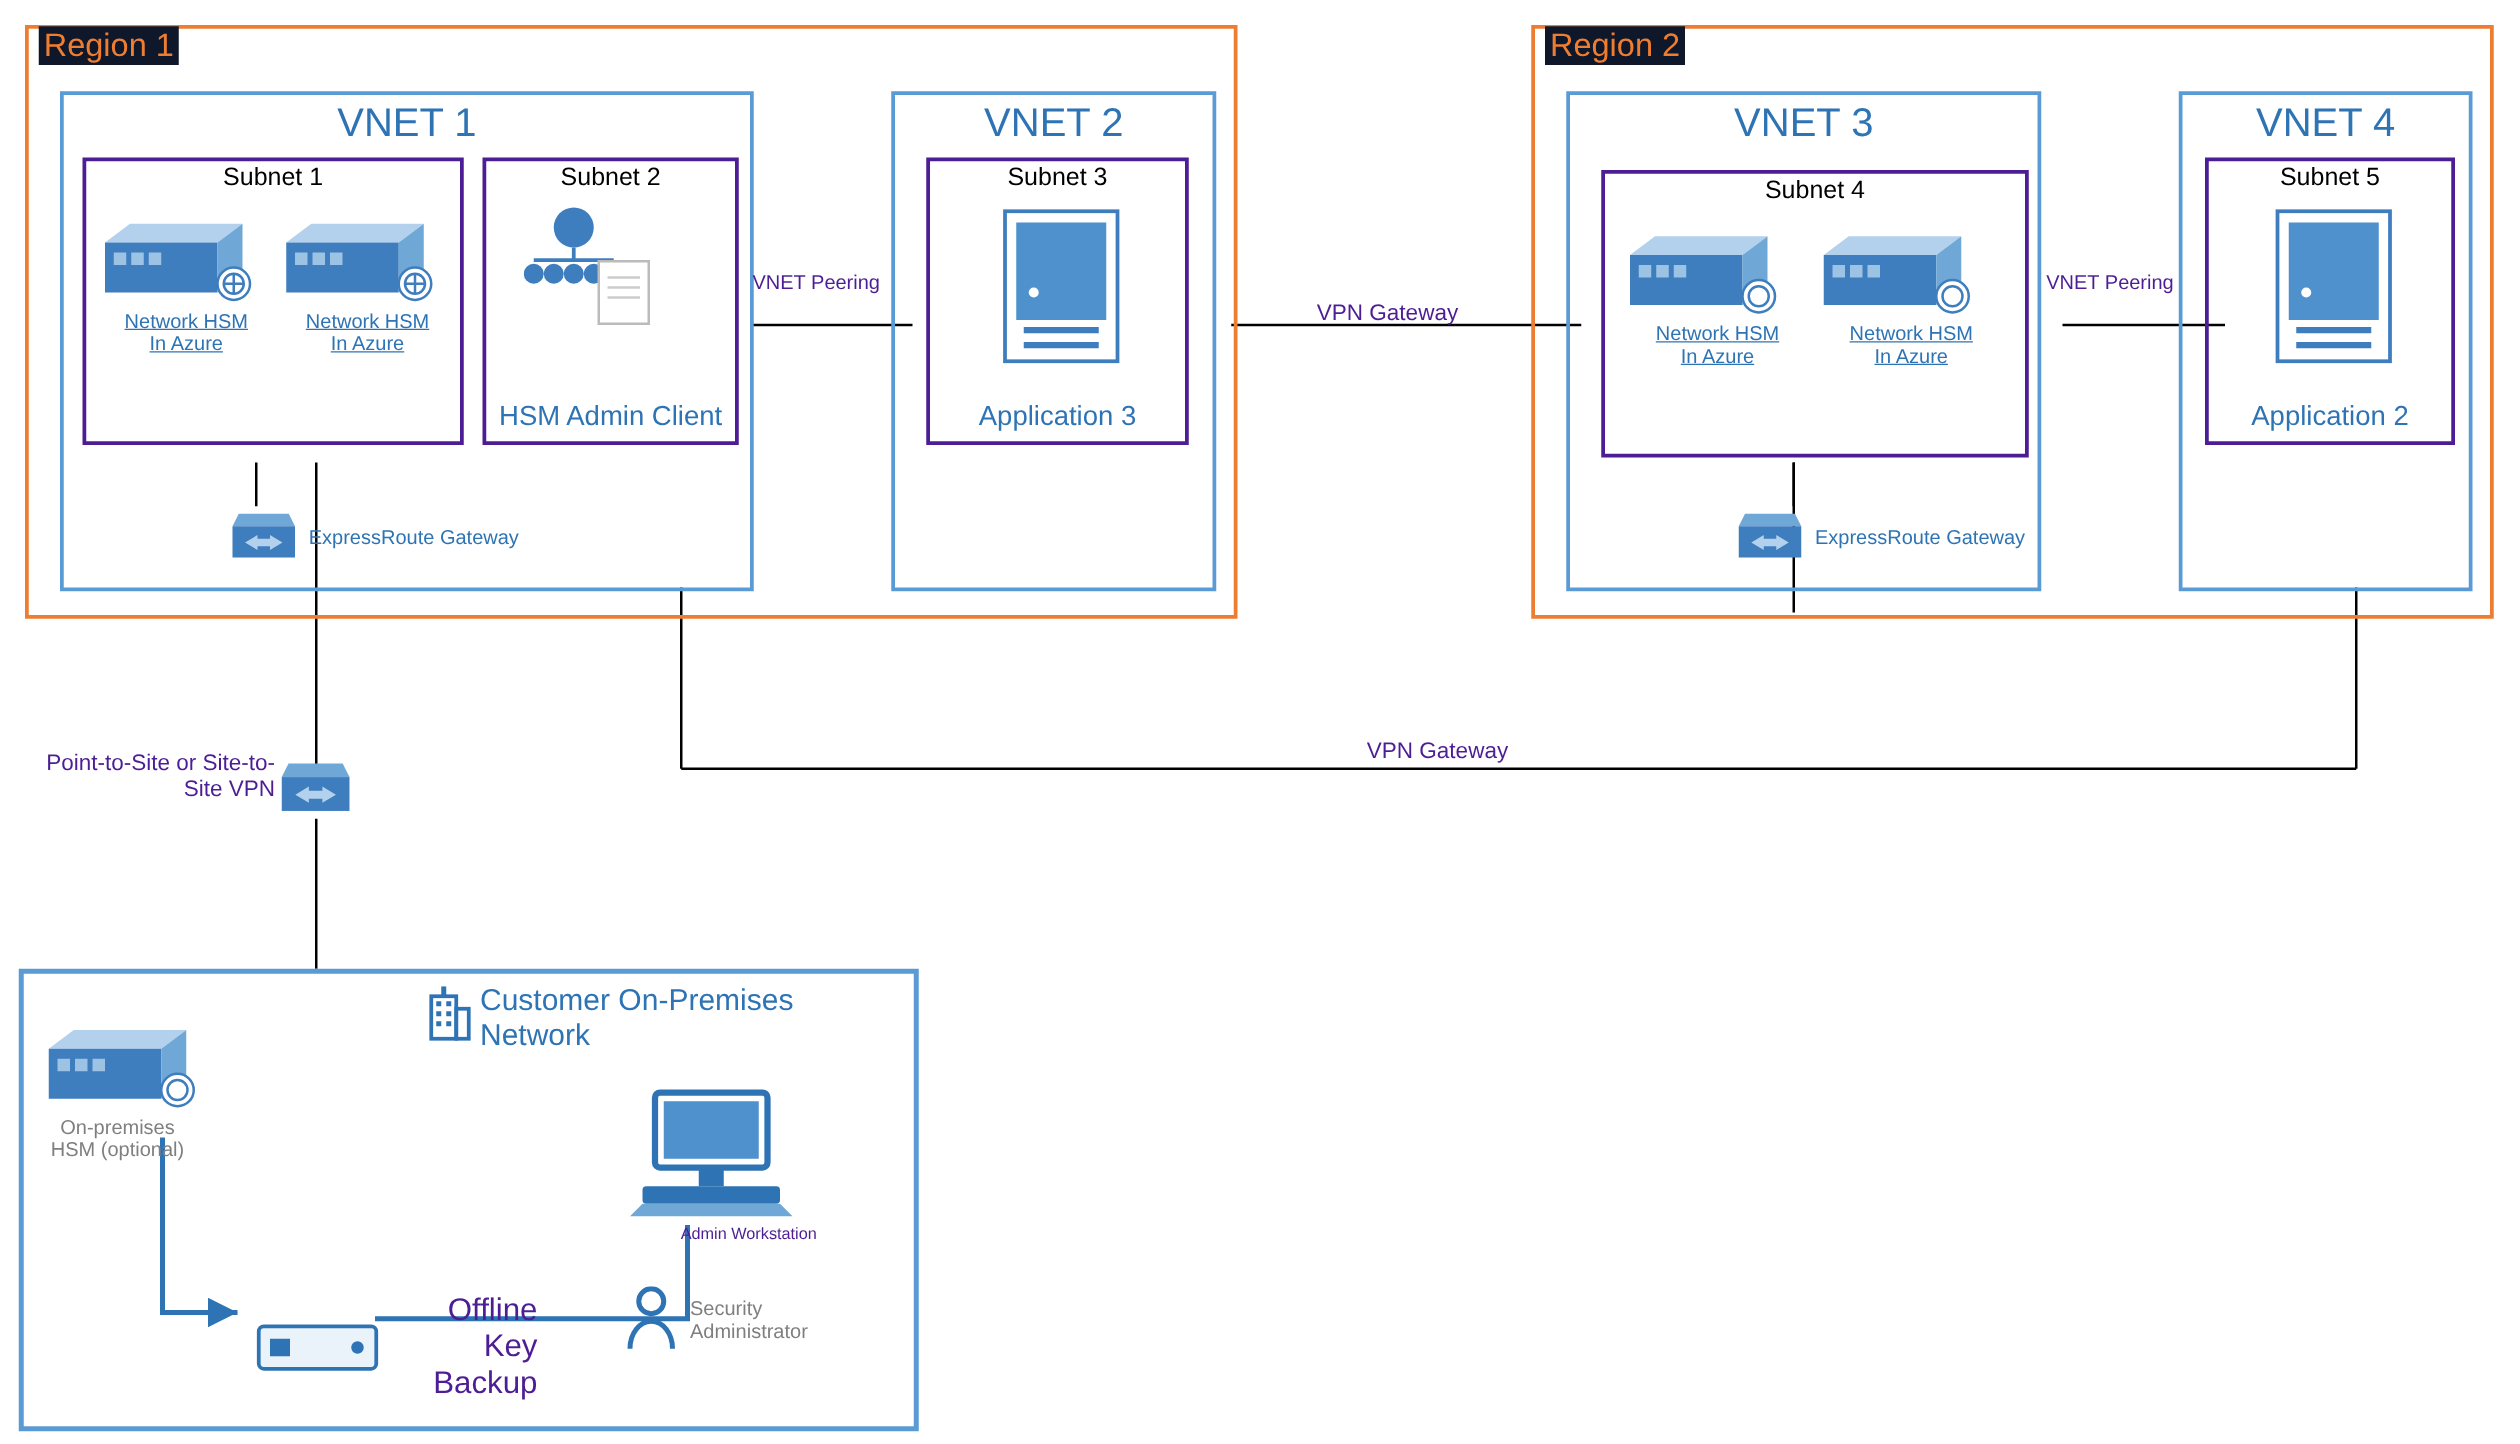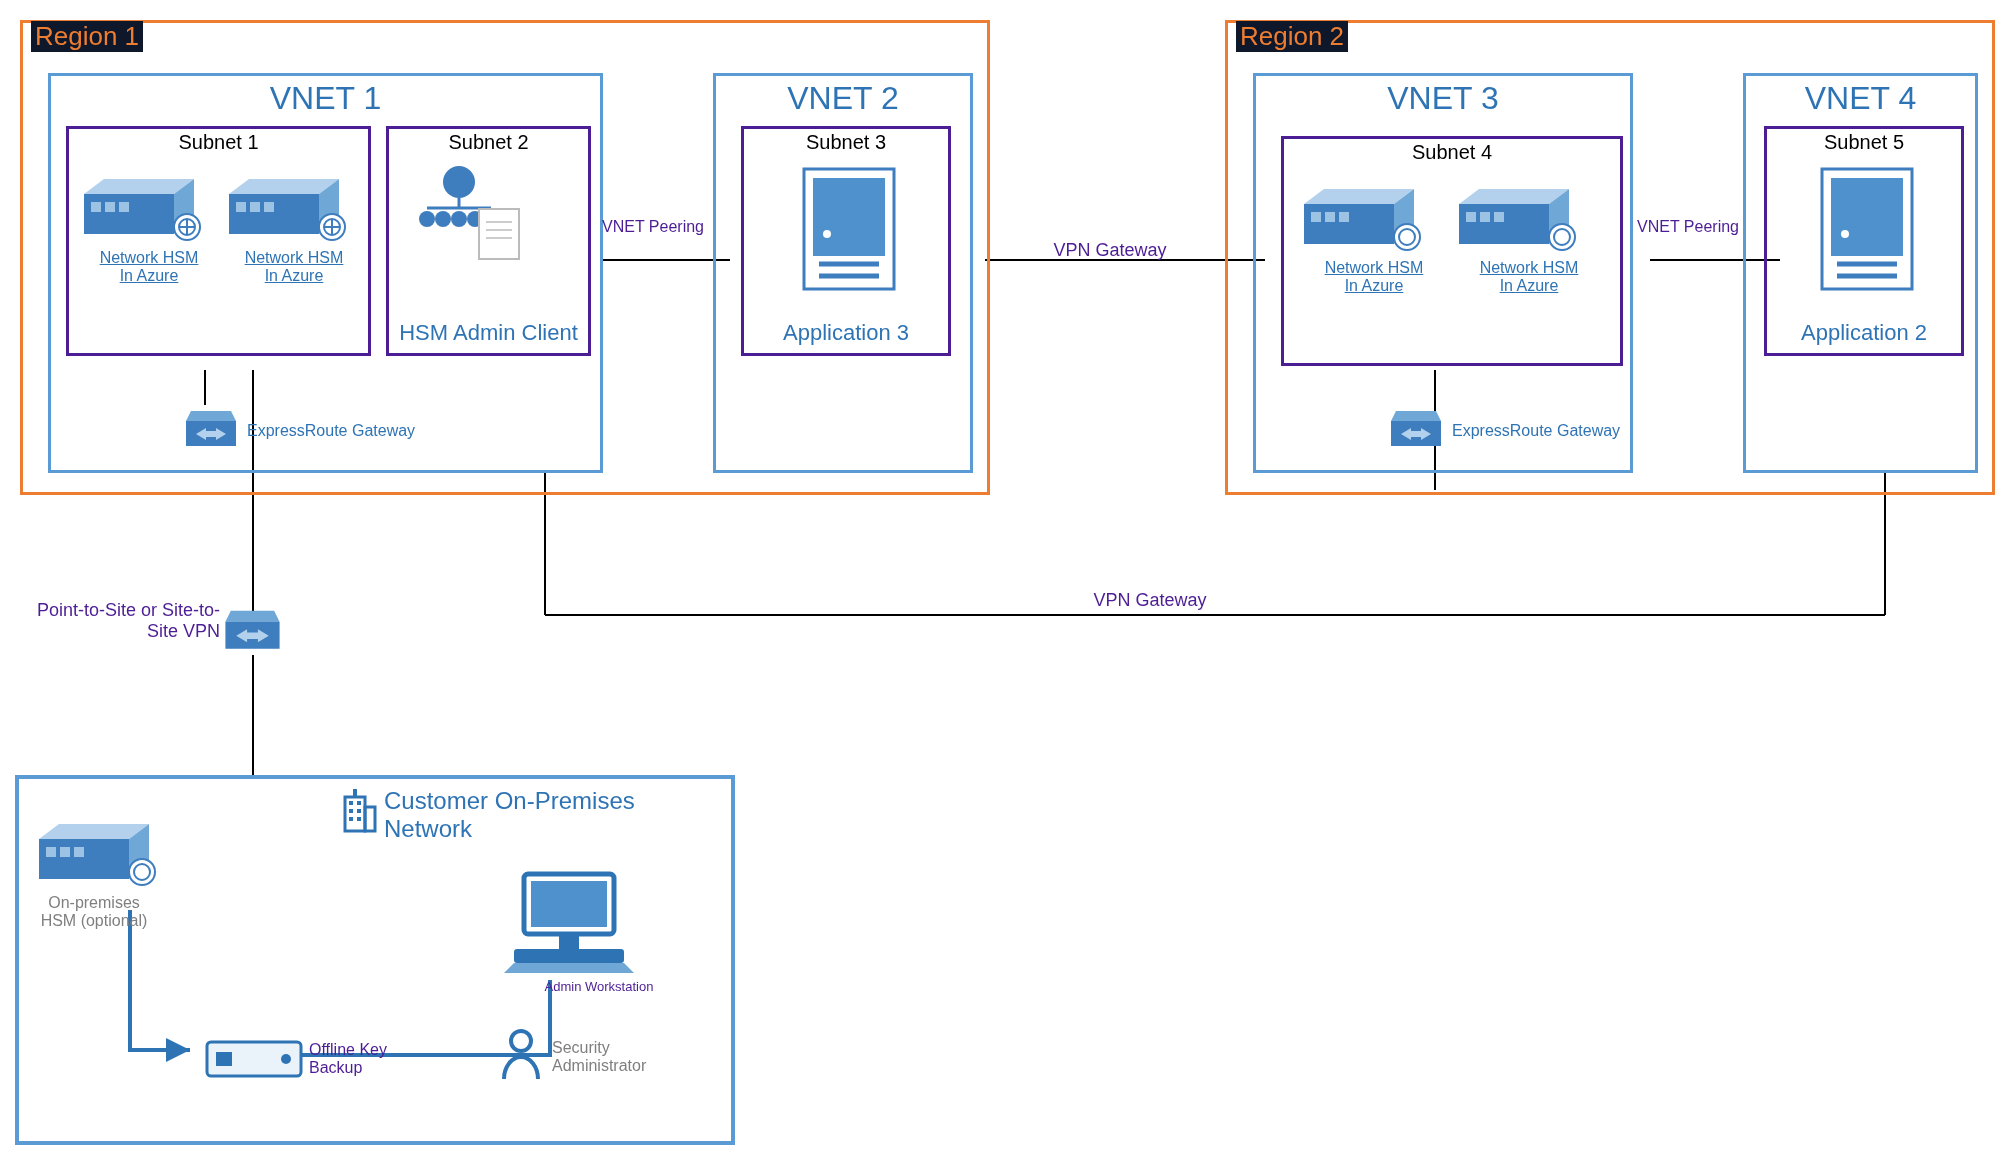--- a/index.html
+++ b/index.html
@@ -345,17 +345,17 @@
       </svg>
       <div class="small-gray" style="margin-left:8px; text-align:left; width:110px;">Security Administrator</div>
     </div>
 
     <div class="abs" style="left:185px; top:255px; display:flex; align-items:center;">
       <svg width="100" height="50" viewBox="0 0 100 50">
         <rect x="3" y="8" width="94" height="34" rx="4" fill="#EAF2FA" stroke="#2E74B5" stroke-width="3"></rect>
         <rect x="12" y="18" width="16" height="14" fill="#2E74B5"></rect>
         <circle cx="82" cy="25" r="5" fill="#2E74B5"></circle>
       </svg>
-      <div class="plain-label" style="margin-left:5px; text-align:left; width:110px; font-size:16px;">Offline Key Backup</div>
+      <div class="plain-label" style="margin-left:16px; text-align:right; width:110px; font-size:25px;">Offline Key Backup</div>
     </div>
   </div>
 
 </div>
 
 </body></html>

